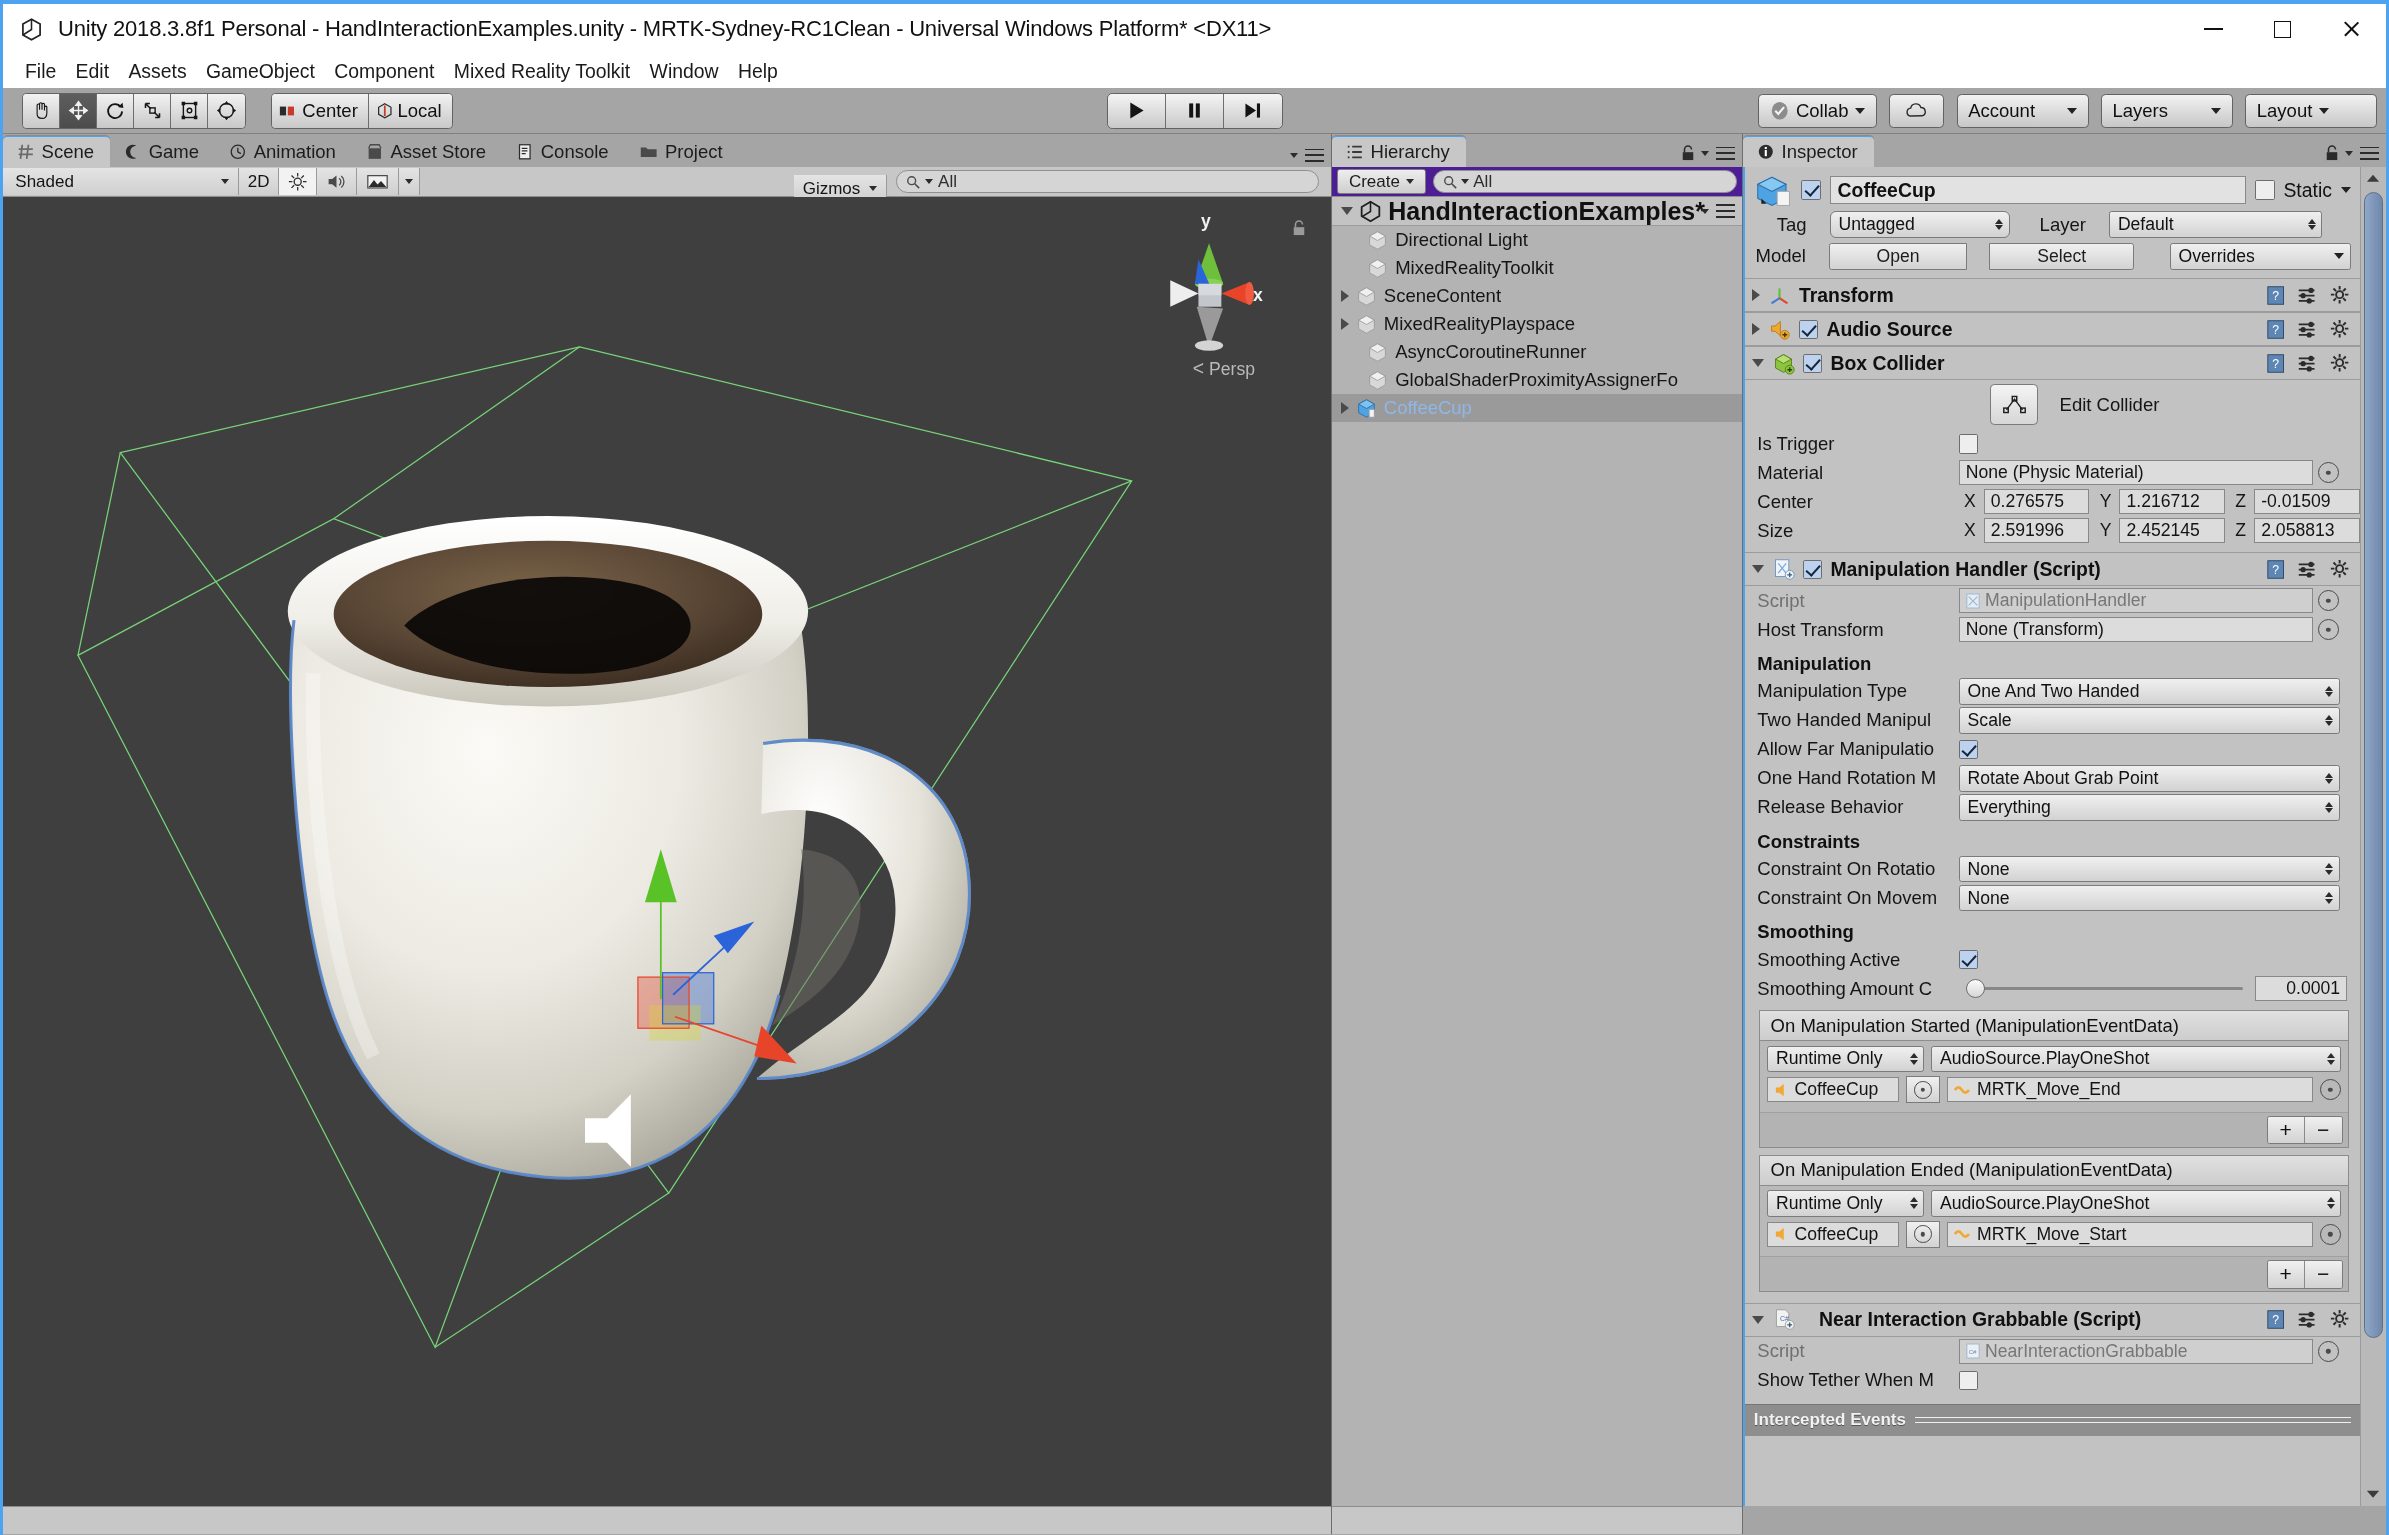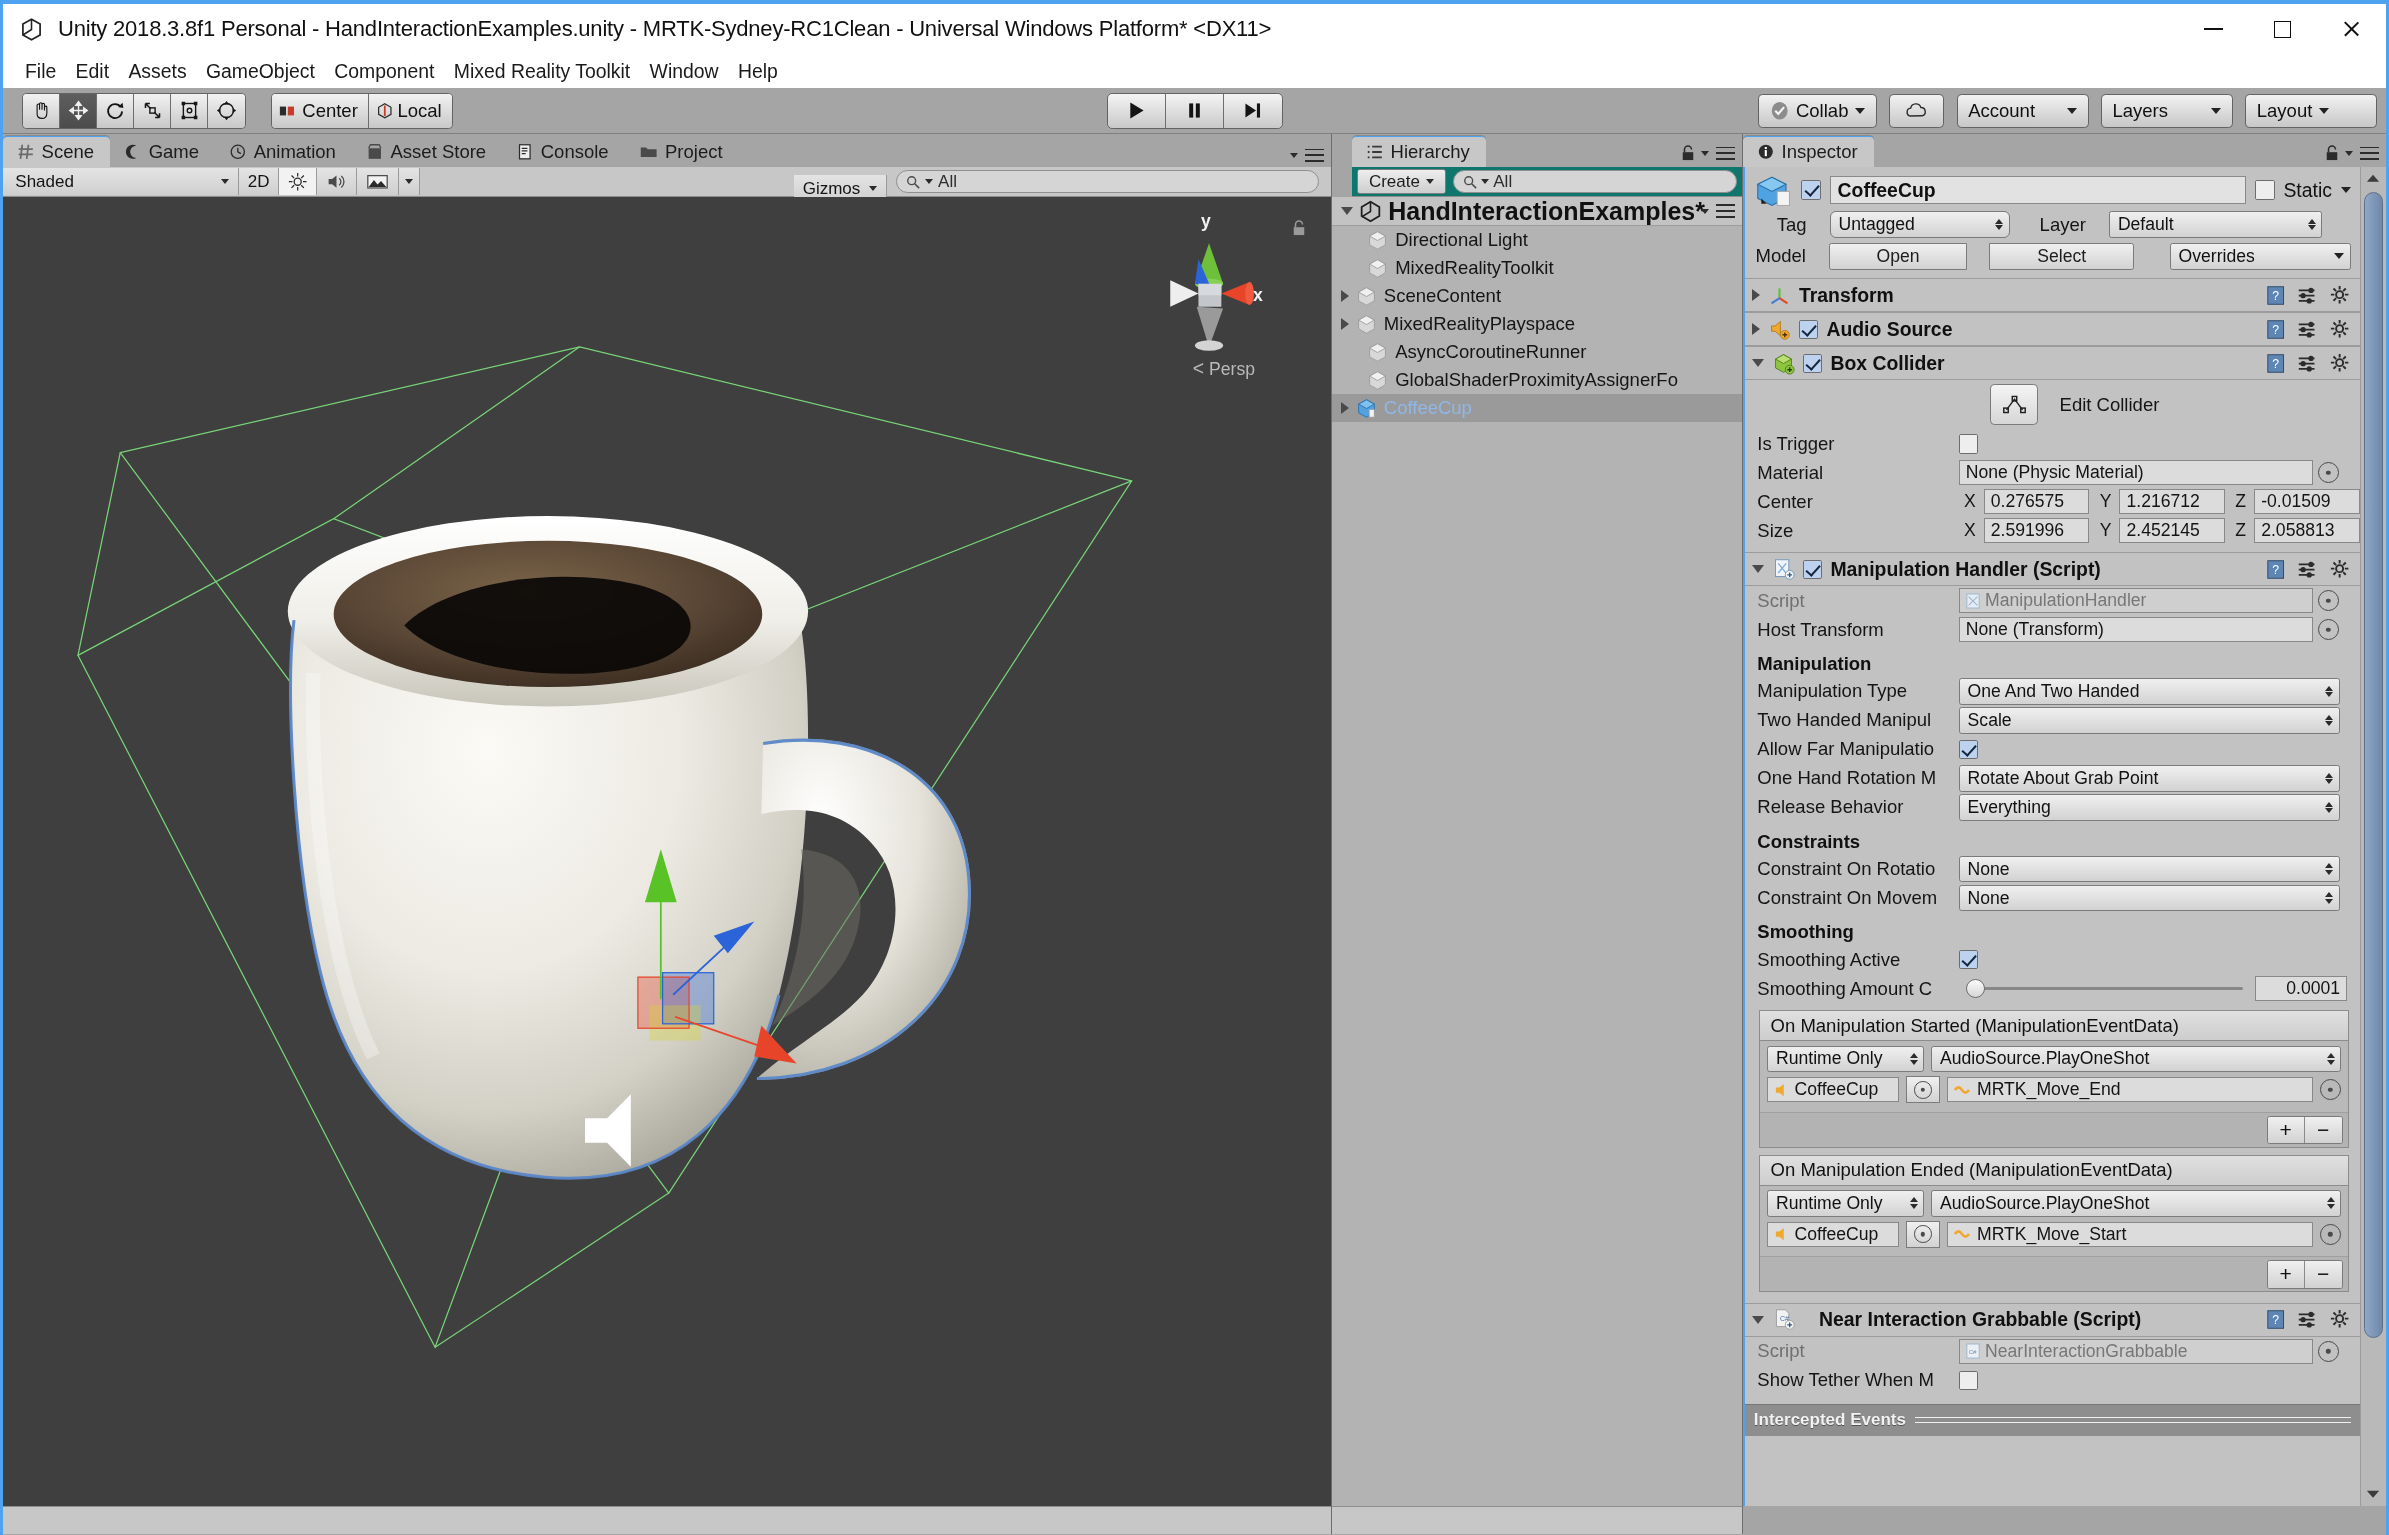--- a/index.html
+++ b/index.html
@@ -61,21 +61,21 @@
   .rt-btn { height:34px; display:flex; align-items:center; gap:7px; padding:0 10.6px;
             background:linear-gradient(#f2f2f2,#c7c7c7); border:0.9px solid #636363;
             border-radius:4.4px; cursor:default; }
   .rt-label { font-size:18.5px; color:#101010; white-space:nowrap; }
   .caret-dn { width:0; height:0; border-left:5.3px solid transparent;
               border-right:5.3px solid transparent; border-top:6.2px solid #222; }
 
   
   .panes { display:flex; height:1400px; background:#a5a5a5; }
   .pane-scene { width:1328px; position:relative; }
-  .pane-hier  { width:411px; position:relative; border-left:0.9px solid #6d6d6d;padding-left:20px;}
+  .pane-hier  { width:411px; position:relative; border-left:0.9px solid #6d6d6d;}
   .pane-insp  { flex:1; position:relative; border-left:0.9px solid #6d6d6d;}
 
   .tabstrip { height:33px; background:#a5a5a5; display:flex; align-items:flex-end;
               position:relative; }
   .tab { height:31px; display:flex; align-items:center; gap:7px; padding:0 16px 0 14px;
          font-size:18.5px; color:#1c1c1c; cursor:default; white-space:nowrap;
          border-top-left-radius:4.4px; border-top-right-radius:4.4px; }
   .tab.active { background:#c7c7c7; border-top:1.8px solid #4da3f0;
                 box-shadow:0 -0.9px 0 #8a8a8a; }
   .tab-icons-right { position:absolute; right:7px; bottom:5.3px; display:flex;
@@ -104,21 +104,21 @@
                 background:#3f3f3f; overflow:hidden; }
   .scene-strip-bottom { position:absolute; left:0; right:0; bottom:0; height:28px;
                         background:#c7c7c7; border-top:0.9px solid #8d8d8d; }
 
   
   .axis-gizmo { position:absolute; right:55px; top:8.8px; width:141px; height:168px; }
   .persp-lbl { position:absolute; right:76px; top:160px; font-size:17.6px; color:#b9b9b9; }
   .gz-lock { position:absolute; right:25px; top:23px; width:14px; height:17px; }
 
   
-  .hier-toolbar { height:30px; background:#0f766e; display:flex; align-items:center;
+  .hier-toolbar { height:30px; background:#4c1d95; display:flex; align-items:center;
                   gap:7px; padding:0 5.3px; border-bottom:0.9px solid #8d8d8d; }
   .create-btn { height:25px; display:flex; align-items:center; gap:6.2px; padding:0 10.6px;
                 background:linear-gradient(#eeeeee,#cecece); border:0.9px solid #7d7d7d;
                 border-radius:2.6px; font-size:17px; cursor:default; }
   .hier-search { flex:1; height:23px; border-radius:11.5px; background:#d5d5d5;
                  border:0.9px solid #8f8f8f; display:flex; align-items:center;
                  padding:0 8.8px; gap:4.4px; font-size:17px; color:#2e2e2e; }
   .hier-body { position:absolute; top:63px; left:0; right:0; bottom:28px;
                background:#b3b3b3; overflow:hidden; }
   .scene-root { height:29px; background:#c3c3c3; display:flex; align-items:center;

